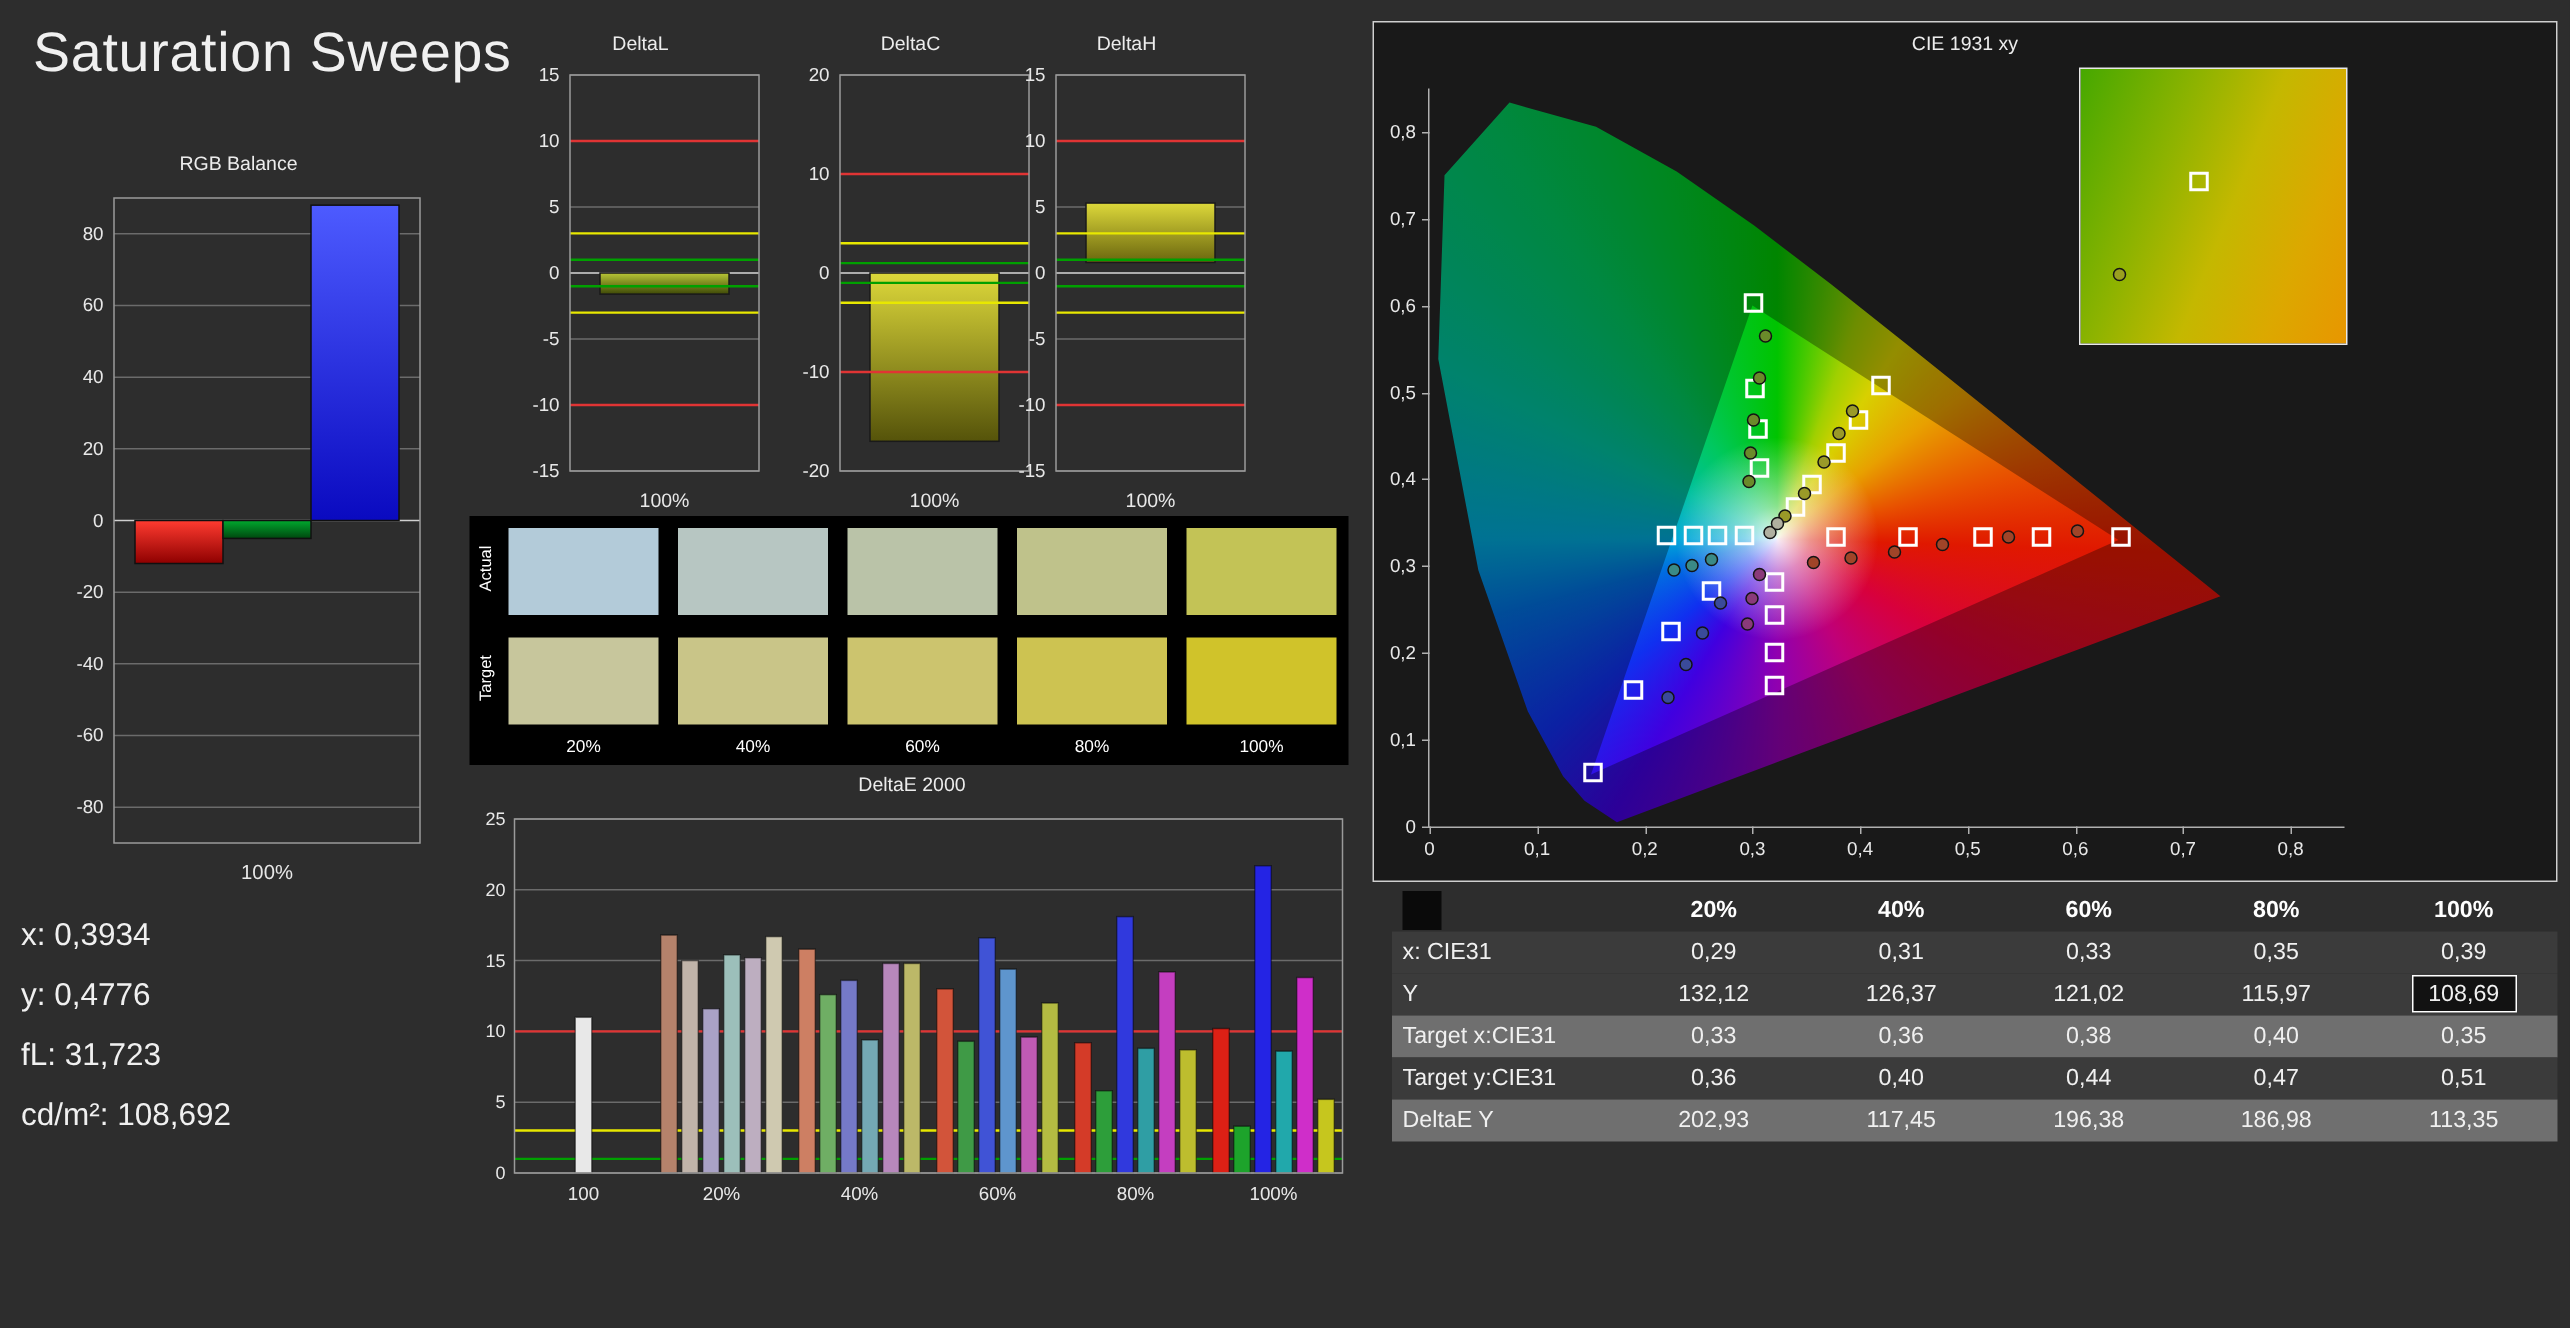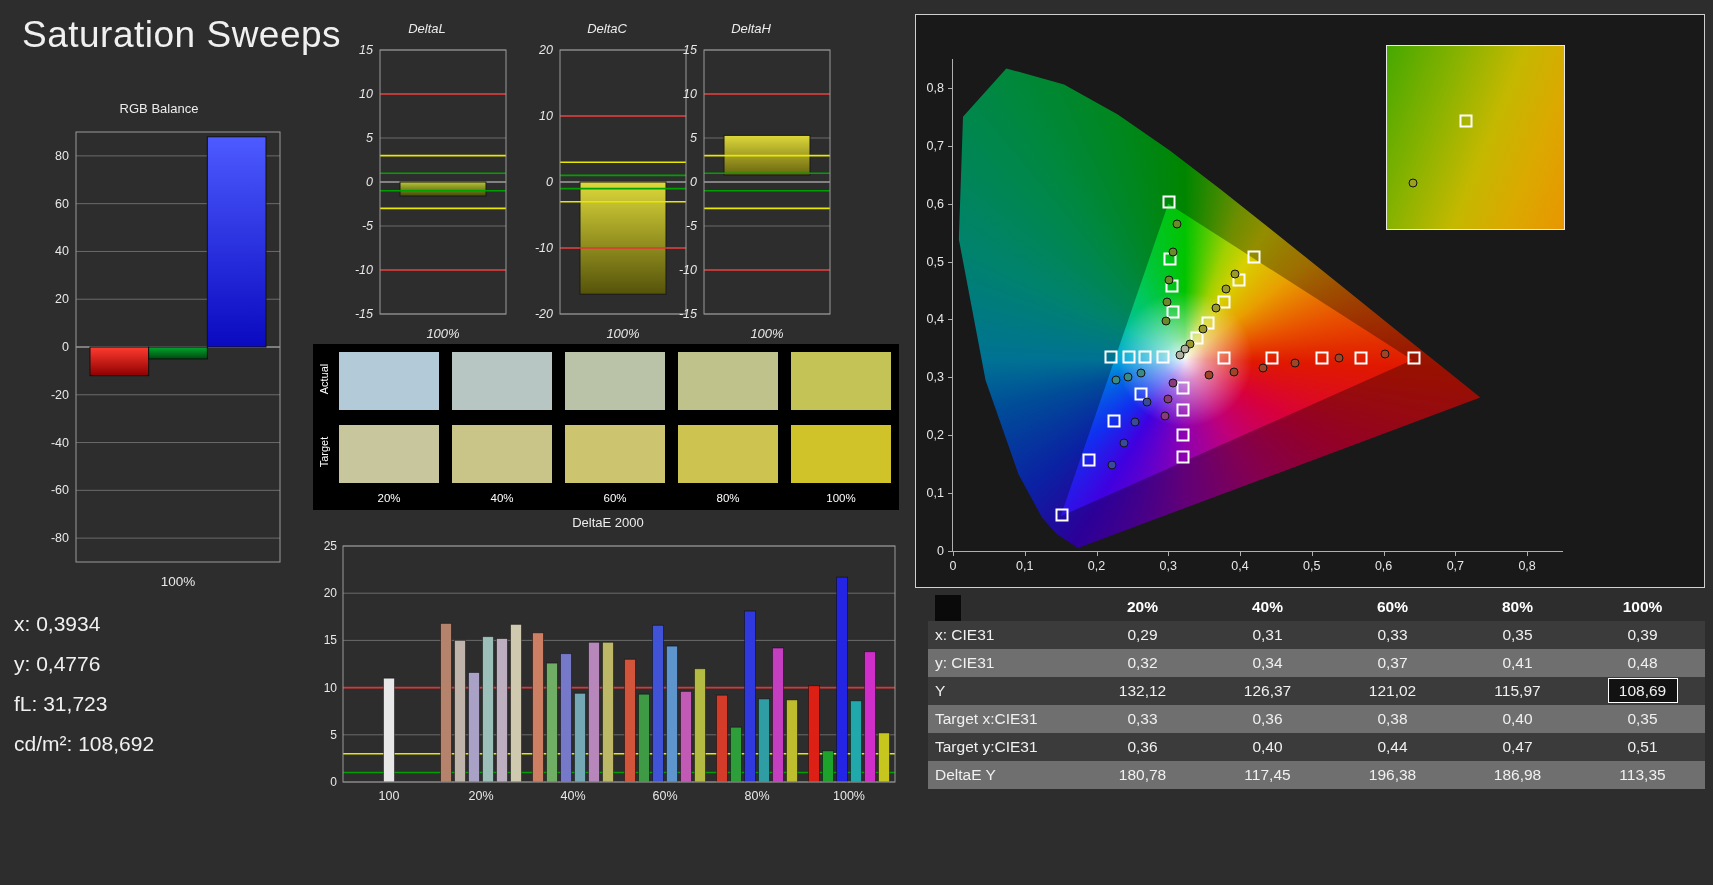--- a/index.html
+++ b/index.html
@@ -11,21 +11,21 @@
   svg text{font-family:"Liberation Sans",sans-serif;}
   .abs{position:absolute;}
   #page-title{left:22px;top:14px;font-size:37px;font-weight:400;letter-spacing:.5px;}
   .panel-title{text-align:center;font-size:13px;color:#ececec;height:18px;line-height:18px;}
   
   #rgb-panel{left:28px;top:100px;width:262px;}
   #current-reading{left:14px;top:604px;}
   #current-reading .cr-head{font-size:27px;font-weight:400;margin-bottom:8px;}
   #current-reading .cr-line{font-size:21px;line-height:40px;}
   
-  .delta-panel{top:20px;width:178px;font-style:italic;}
+  .delta-panel{top:20px;width:178px;}
   #deltaL-panel{left:338px;} #deltaC-panel{left:518px;} #deltaH-panel{left:662px;}
   
   #swatch-panel{left:313px;top:344px;width:586px;height:166px;background:#000;}
   #swatch-grid{position:absolute;left:26px;top:8px;display:grid;
     grid-template-columns:repeat(5,100px);column-gap:13px;row-gap:15px;}
   .swatch{width:100px;height:58px;}
   .sw-label{width:100px;text-align:center;color:#fff;font-size:11.5px;margin-top:-6px;}
   .row-label{position:absolute;width:60px;text-align:center;transform:rotate(-90deg);
     font-size:11px;color:#fff;left:-19px;}
   
@@ -296,20 +296,21 @@
         <rect x="523.5" y="45.2" width="11" height="204.8" fill="#2424e4" stroke="rgba(0,0,0,0.45)"></rect>
         <rect x="537.5" y="168.8" width="11" height="81.2" fill="#21a8ab" stroke="rgba(0,0,0,0.45)"></rect>
         <rect x="551.5" y="119.7" width="11" height="130.3" fill="#cf2ec9" stroke="rgba(0,0,0,0.45)"></rect>
         <rect x="565.5" y="200.9" width="11" height="49.1" fill="#c6c61e" stroke="rgba(0,0,0,0.45)"></rect>
         <text x="536" y="268" text-anchor="middle" font-size="12.5" fill="#e8e8e8">100%</text>
         <rect x="30" y="14" width="552" height="236" fill="none" stroke="#9a9a9a"></rect>
       </svg></div>
 </div>
 
 <div id="cie-panel" class="abs">
+  <div id="cie-title">CIE 1931 xy</div>
   <div id="cie-plot">
       <div class="cie-layer cie-colors dim" style="clip-path:polygon(20.48% 99.41%,16.94% 96.51%,14.60% 93.20%,10.74% 84.39%,5.34% 65.29%,0.96% 36.66%,1.64% 11.74%,8.74% 1.91%,18.20% 5.19%,27.01% 11.26%,35.48% 18.55%,43.89% 26.53%,52.25% 34.74%,60.29% 42.75%,67.67% 50.09%,73.76% 56.18%,81.35% 63.73%,86.44% 68.79%)"></div>
       <div class="cie-layer cie-colors" style="clip-path:polygon(75.29% 61.18%,35.29% 29.41%,17.65% 92.94%)"></div>
       <div class="cie-layer cie-white" style="clip-path:polygon(20.48% 99.41%,16.94% 96.51%,14.60% 93.20%,10.74% 84.39%,5.34% 65.29%,0.96% 36.66%,1.64% 11.74%,8.74% 1.91%,18.20% 5.19%,27.01% 11.26%,35.48% 18.55%,43.89% 26.53%,52.25% 34.74%,60.29% 42.75%,67.67% 50.09%,73.76% 56.18%,81.35% 63.73%,86.44% 68.79%)"></div>
       <div class="cie-xtick" style="left:0%"></div>
       <div class="cie-xlab" style="left:0%">0</div>
       <div class="cie-xtick" style="left:11.764705882352942%"></div>
       <div class="cie-xlab" style="left:11.764705882352942%">0,1</div>
       <div class="cie-xtick" style="left:23.529411764705884%"></div>
       <div class="cie-xlab" style="left:23.529411764705884%">0,2</div>
@@ -414,28 +415,20 @@
       <div class="t-cell">100%</div>
     </div>
     <div class="t-row dark">
       <div class="t-label">x: CIE31</div>
       <div class="t-cell">0,29</div>
       <div class="t-cell">0,31</div>
       <div class="t-cell">0,33</div>
       <div class="t-cell">0,35</div>
       <div class="t-cell">0,39</div>
     </div>
-    <div class="t-row light">
-      <div class="t-label">y: CIE31</div>
-      <div class="t-cell">0,32</div>
-      <div class="t-cell">0,34</div>
-      <div class="t-cell">0,37</div>
-      <div class="t-cell">0,41</div>
-      <div class="t-cell">0,48</div>
-    </div>
     <div class="t-row dark">
       <div class="t-label">Y</div>
       <div class="t-cell">132,12</div>
       <div class="t-cell">126,37</div>
       <div class="t-cell">121,02</div>
       <div class="t-cell">115,97</div>
       <div class="t-cell"><span class="hl-cell">108,69</span></div>
     </div>
     <div class="t-row light">
       <div class="t-label">Target x:CIE31</div>
@@ -448,19 +441,19 @@
     <div class="t-row dark">
       <div class="t-label">Target y:CIE31</div>
       <div class="t-cell">0,36</div>
       <div class="t-cell">0,40</div>
       <div class="t-cell">0,44</div>
       <div class="t-cell">0,47</div>
       <div class="t-cell">0,51</div>
     </div>
     <div class="t-row light">
       <div class="t-label">DeltaE Y</div>
-      <div class="t-cell">180,78</div>
+      <div class="t-cell">202,93</div>
       <div class="t-cell">117,45</div>
       <div class="t-cell">196,38</div>
       <div class="t-cell">186,98</div>
       <div class="t-cell">113,35</div>
     </div>
   </div>
 
 </body></html>

